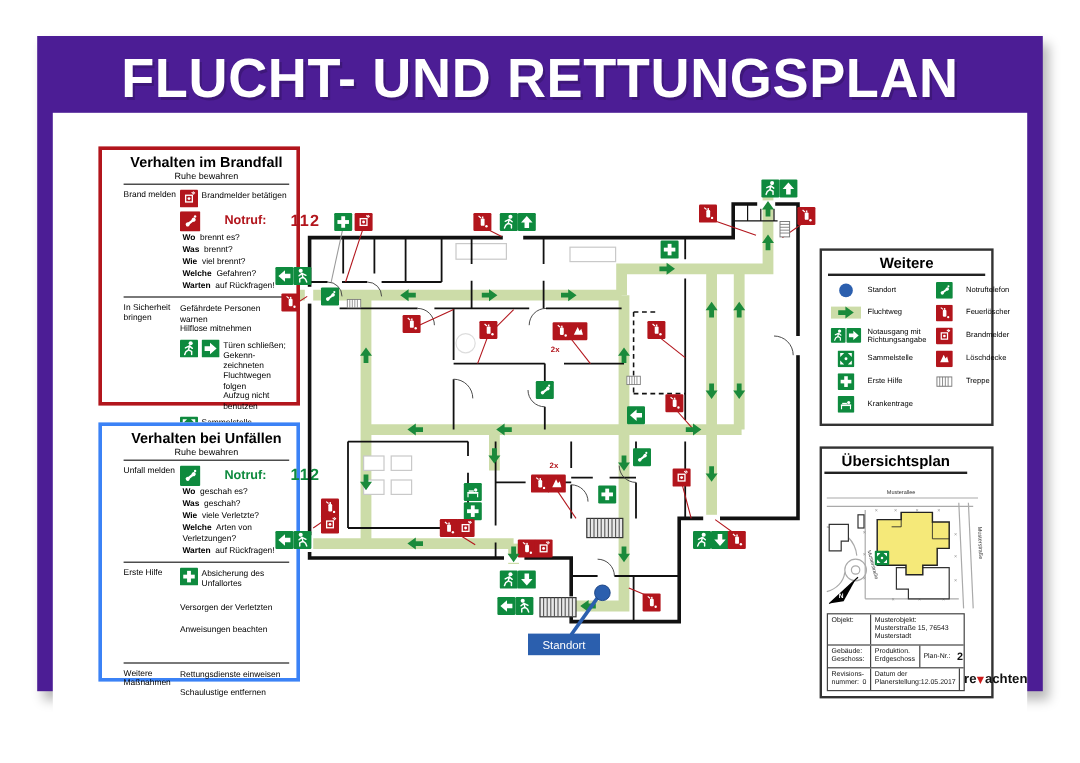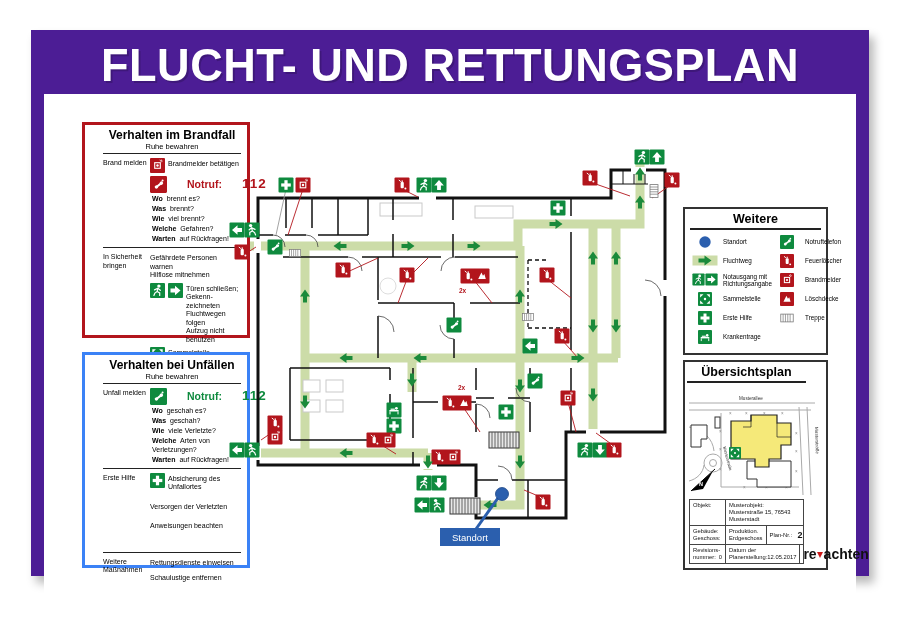--- a/index.html
+++ b/index.html
@@ -42,34 +42,34 @@
   .r-title{font-weight:bold;font-size:12.5px;text-align:center;padding-bottom:2px;
            border-bottom:2px solid #222;margin-bottom:4px;}
   #legende-cols{display:flex;}
   .lg-col{flex:1;}
   .lg-item{display:flex;align-items:center;gap:3px;margin-bottom:4px;min-height:15px;}
   .lg-ic{flex:0 0 30px;display:flex;justify-content:center;}
   .lg-ic svg.li{width:14px;height:14px;}
   .lg-ic svg.li.w{width:26px;height:13px;}
   .lg-lb{font-size:6.3px;line-height:7px;white-space:pre-line;}
 
-  #uebersicht{position:absolute;left:639px;top:266px;width:145px;height:210px;background:#fff;
+  #uebersicht{position:absolute;left:639px;top:278px;width:145px;height:210px;background:#fff;
            border:2px solid #333;box-sizing:border-box;padding:3px 20px 2px 2px;}
   #ov-map{display:block;margin:1px auto 0 auto;}
   #ov-info{border:1.5px solid #444;margin:2px 2px 0 2px;font-size:5.8px;line-height:7px;color:#111;}
   .ov-row{display:flex;border-top:1px solid #444;}
   .ov-row:first-child{border-top:none;}
   .ov-cell{padding:2px 3px;box-sizing:border-box;}
   .ov-l{flex:0 0 36px;border-right:1px solid #444;}
   .ov-m{flex:1;}
   .ov-r{flex:0 0 40px;border-left:1px solid #444;position:relative;}
   .plan-nr{display:flex;justify-content:space-between;align-items:center;height:100%;}
   .plan-nr b{font-size:9px;}
   .rev{display:flex;justify-content:space-between;}
-  #regraph{font-weight:bold;font-size:14px;display:flex;align-items:center;justify-content:center;height:100%;color:#111;}
+  #regraph{font-weight:bold;font-size:11px;display:flex;align-items:center;justify-content:center;height:100%;color:#111;}
   #regraph .tri{width:0;height:0;border-left:3.5px solid transparent;border-right:3.5px solid transparent;
            border-top:6px solid #cc1a1a;margin:2px 0.5px 0 0.5px;}
 
   
   #plan{position:absolute;left:184px;top:46px;}
   .fp-label{font-size:6.5px;font-weight:bold;fill:#b2151c;}
   #standort-text{font-size:9.5px;fill:#fff;}
 </style>
 </head>
 <body>

